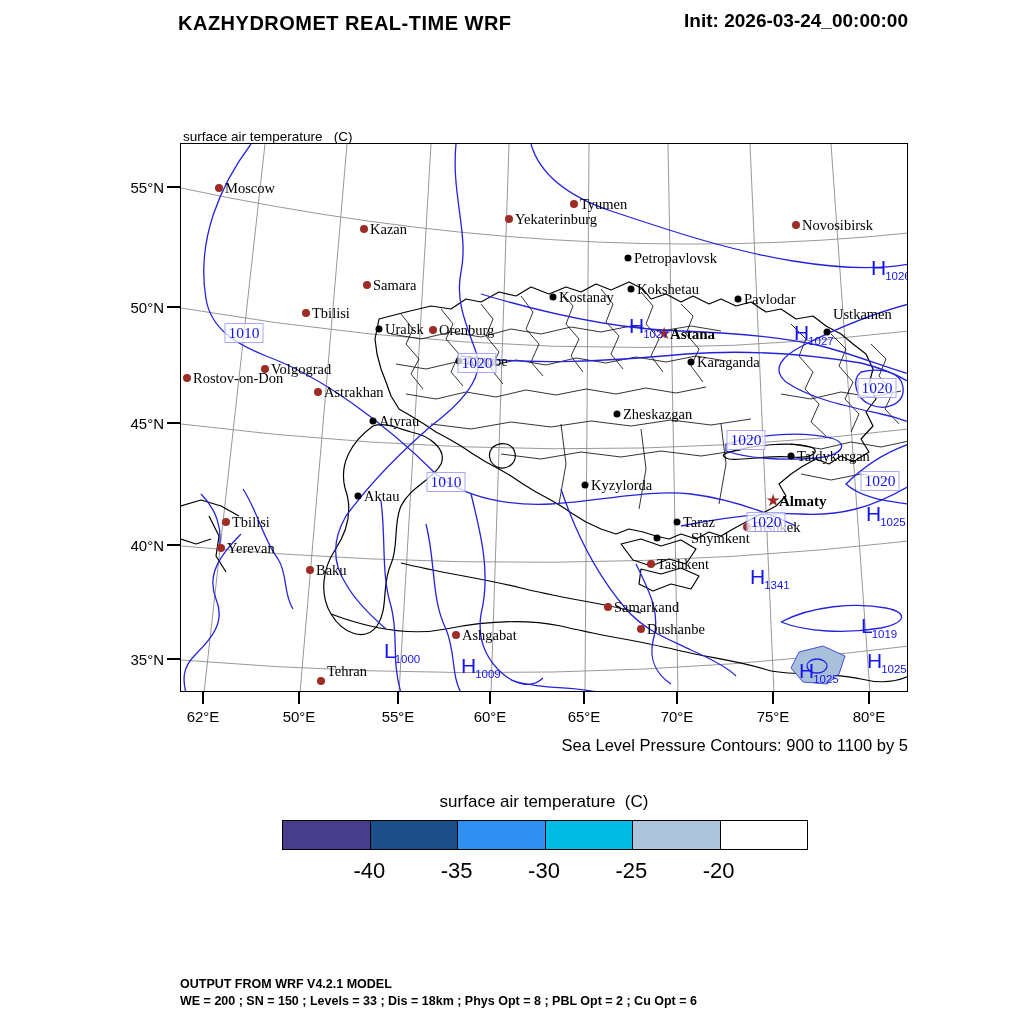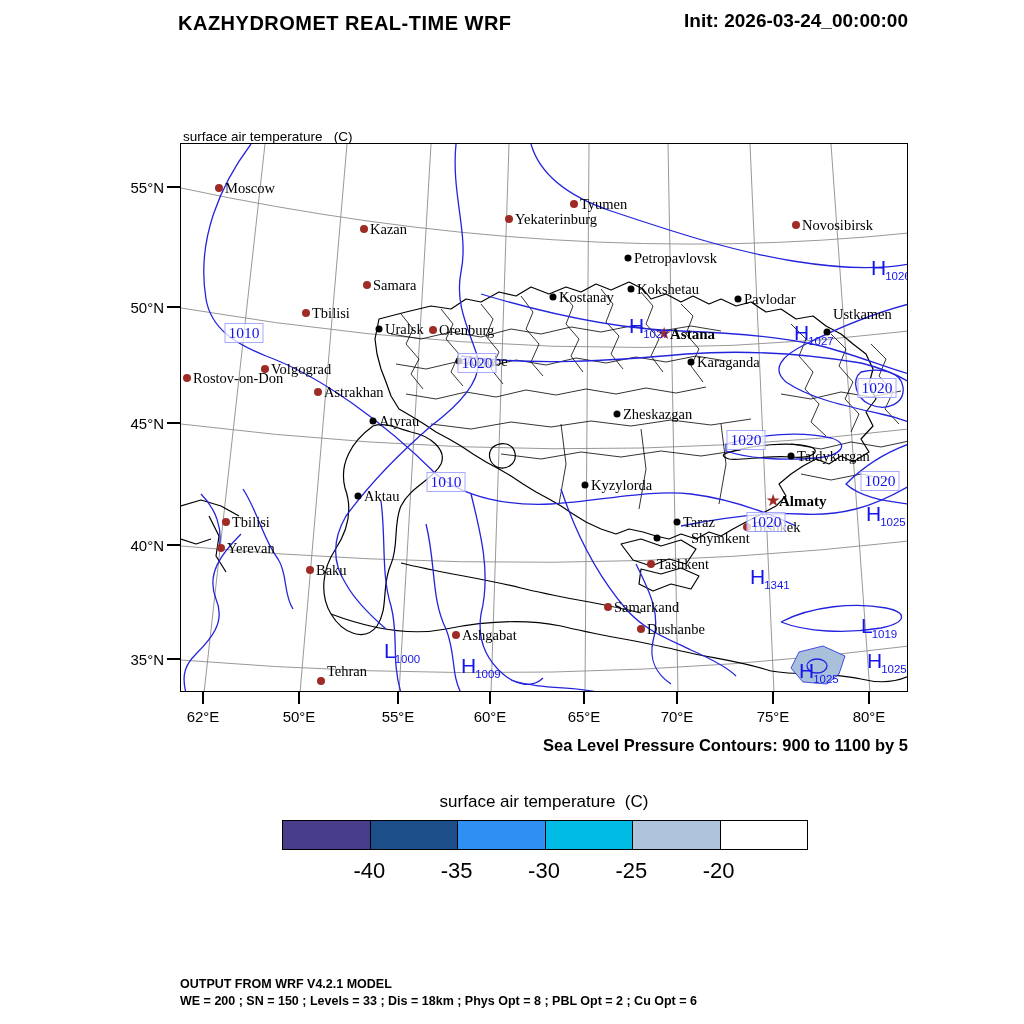--- a/index.html
+++ b/index.html
@@ -16,21 +16,21 @@
   .city-label{position:absolute;transform:translateY(-50%);font-family:"Liberation Serif",serif;font-size:14.5px;white-space:nowrap;color:#000;}
   .city-label.bold{font-weight:bold;font-size:15px;}
   .pcenter{position:absolute;white-space:nowrap;}
   .pcenter .pletter{font-size:21px;}
   .pcenter .pvalue{font-size:11.5px;position:relative;top:5px;left:-1px;}
   .clabel{position:absolute;transform:translate(-50%,-50%);font-size:15.5px;padding:0 3px;line-height:18px;border:1px solid rgba(110,110,255,0.6);background:rgba(255,255,255,0.75);font-family:Liberation Serif, serif;}
   .ytick{position:absolute;height:1.6px;width:13px;background:#000;left:167px;}
   .ylabel{position:absolute;width:52px;text-align:right;font-size:15px;transform:translateY(-50%);left:112px;color:#000;}
   .xtick{position:absolute;width:1.6px;height:12px;background:#000;top:692px;}
   .xlabel{position:absolute;transform:translateX(-50%);font-size:15px;top:708px;color:#000;}
-  #slp-caption{left:500px;top:736px;width:408px;text-align:right;font-size:16.5px;font-weight:bold;}
+  #slp-caption{left:500px;top:736px;width:408px;text-align:right;font-size:16.5px;}
   #cbar-title{left:282px;top:792px;width:524px;text-align:center;font-size:17px;color:#000;white-space:pre;}
   #cbar{left:282px;top:820px;width:524px;height:28px;border:1px solid #000;display:flex;box-sizing:content-box;}
   .cbar-seg{height:100%;flex:1;border-right:1px solid #000;box-sizing:border-box;}
   .cbar-seg:last-child{border-right:none;}
   .cbar-num{position:absolute;transform:translateX(-50%);top:858px;font-size:22px;color:#000;}
   #footer{left:180px;top:976px;font-size:12.5px;font-weight:bold;line-height:16.5px;color:#000;}
 </style>
 </head>
 <body>
 

